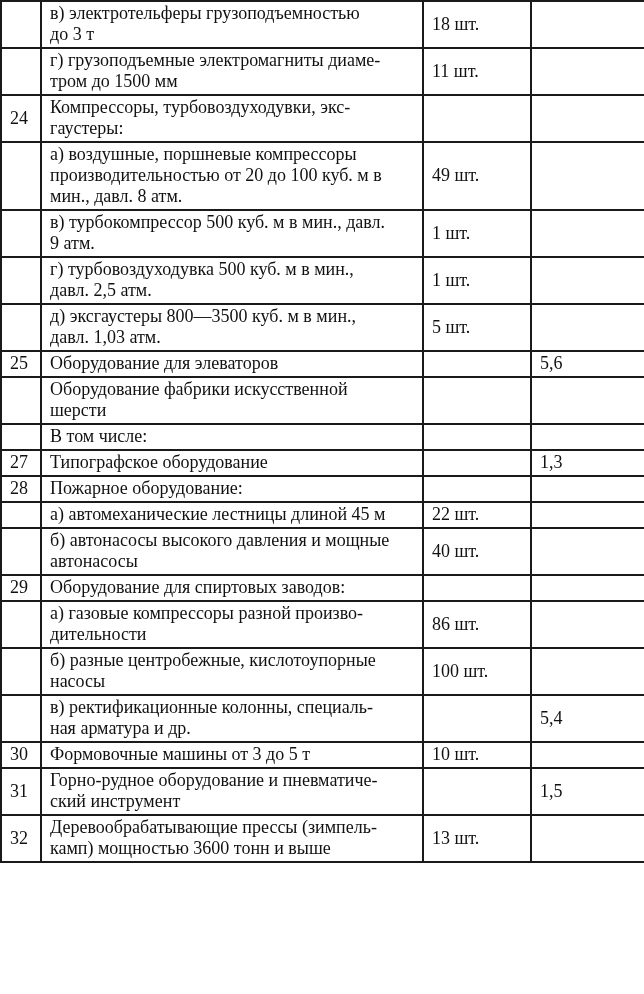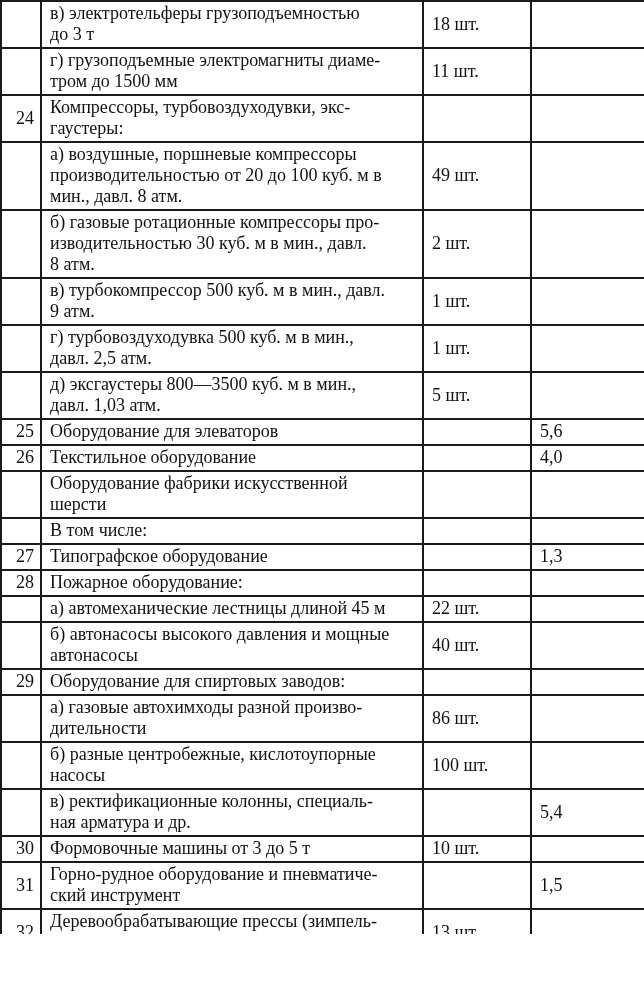--- a/index.html
+++ b/index.html
@@ -25,21 +25,21 @@
     line-height: 21px;
   }
   table.equip td {
     border: 2px solid #1a1a1a;
     vertical-align: middle;
     padding: 1px 6px 2px 8px;
     overflow: hidden;
   }
   td.col-num {
     width: 40px;
-    text-align: right;
+    text-align: left;
     padding-left: 9px;
   }
   td.col-desc {
     width: 382px;
     white-space: pre-line;
     text-align: left;
   }
   td.col-qty {
     width: 108px;
     text-align: left;
@@ -85,28 +85,20 @@
         <tr>
           <td class="col-num"></td>
           <td class="col-desc">а) воздушные, поршневые компрессоры
 производительностью от 20 до 100 куб. м в
 мин., давл. 8 атм.</td>
           <td class="col-qty">49 шт.</td>
           <td class="col-val"></td>
         </tr>
         <tr>
           <td class="col-num"></td>
-          <td class="col-desc">б) газовые ротационные компрессоры про-
-изводительностью 30 куб. м в мин., давл.
-8 атм.</td>
-          <td class="col-qty">2 шт.</td>
-          <td class="col-val"></td>
-        </tr>
-        <tr>
-          <td class="col-num"></td>
           <td class="col-desc">в) турбокомпрессор 500 куб. м в мин., давл.
 9 атм.</td>
           <td class="col-qty">1 шт.</td>
           <td class="col-val"></td>
         </tr>
         <tr>
           <td class="col-num"></td>
           <td class="col-desc">г) турбовоздуходувка 500 куб. м в мин.,
 давл. 2,5 атм.</td>
           <td class="col-qty">1 шт.</td>
@@ -119,26 +111,20 @@
           <td class="col-qty">5 шт.</td>
           <td class="col-val"></td>
         </tr>
         <tr>
           <td class="col-num">25</td>
           <td class="col-desc">Оборудование для элеваторов</td>
           <td class="col-qty"></td>
           <td class="col-val">5,6</td>
         </tr>
         <tr>
-          <td class="col-num">26</td>
-          <td class="col-desc">Текстильное оборудование</td>
-          <td class="col-qty"></td>
-          <td class="col-val">4,0</td>
-        </tr>
-        <tr>
           <td class="col-num"></td>
           <td class="col-desc">Оборудование фабрики искусственной
 шерсти</td>
           <td class="col-qty"></td>
           <td class="col-val"></td>
         </tr>
         <tr>
           <td class="col-num"></td>
           <td class="col-desc">В том числе:</td>
           <td class="col-qty"></td>
@@ -170,21 +156,21 @@
           <td class="col-val"></td>
         </tr>
         <tr>
           <td class="col-num">29</td>
           <td class="col-desc">Оборудование для спиртовых заводов:</td>
           <td class="col-qty"></td>
           <td class="col-val"></td>
         </tr>
         <tr>
           <td class="col-num"></td>
-          <td class="col-desc">а) газовые автохимходы разной произво-
+          <td class="col-desc">а) газовые компрессоры разной произво-
 дительности</td>
           <td class="col-qty">86 шт.</td>
           <td class="col-val"></td>
         </tr>
         <tr>
           <td class="col-num"></td>
           <td class="col-desc">б) разные центробежные, кислотоупорные
 насосы</td>
           <td class="col-qty">100 шт.</td>
           <td class="col-val"></td>

